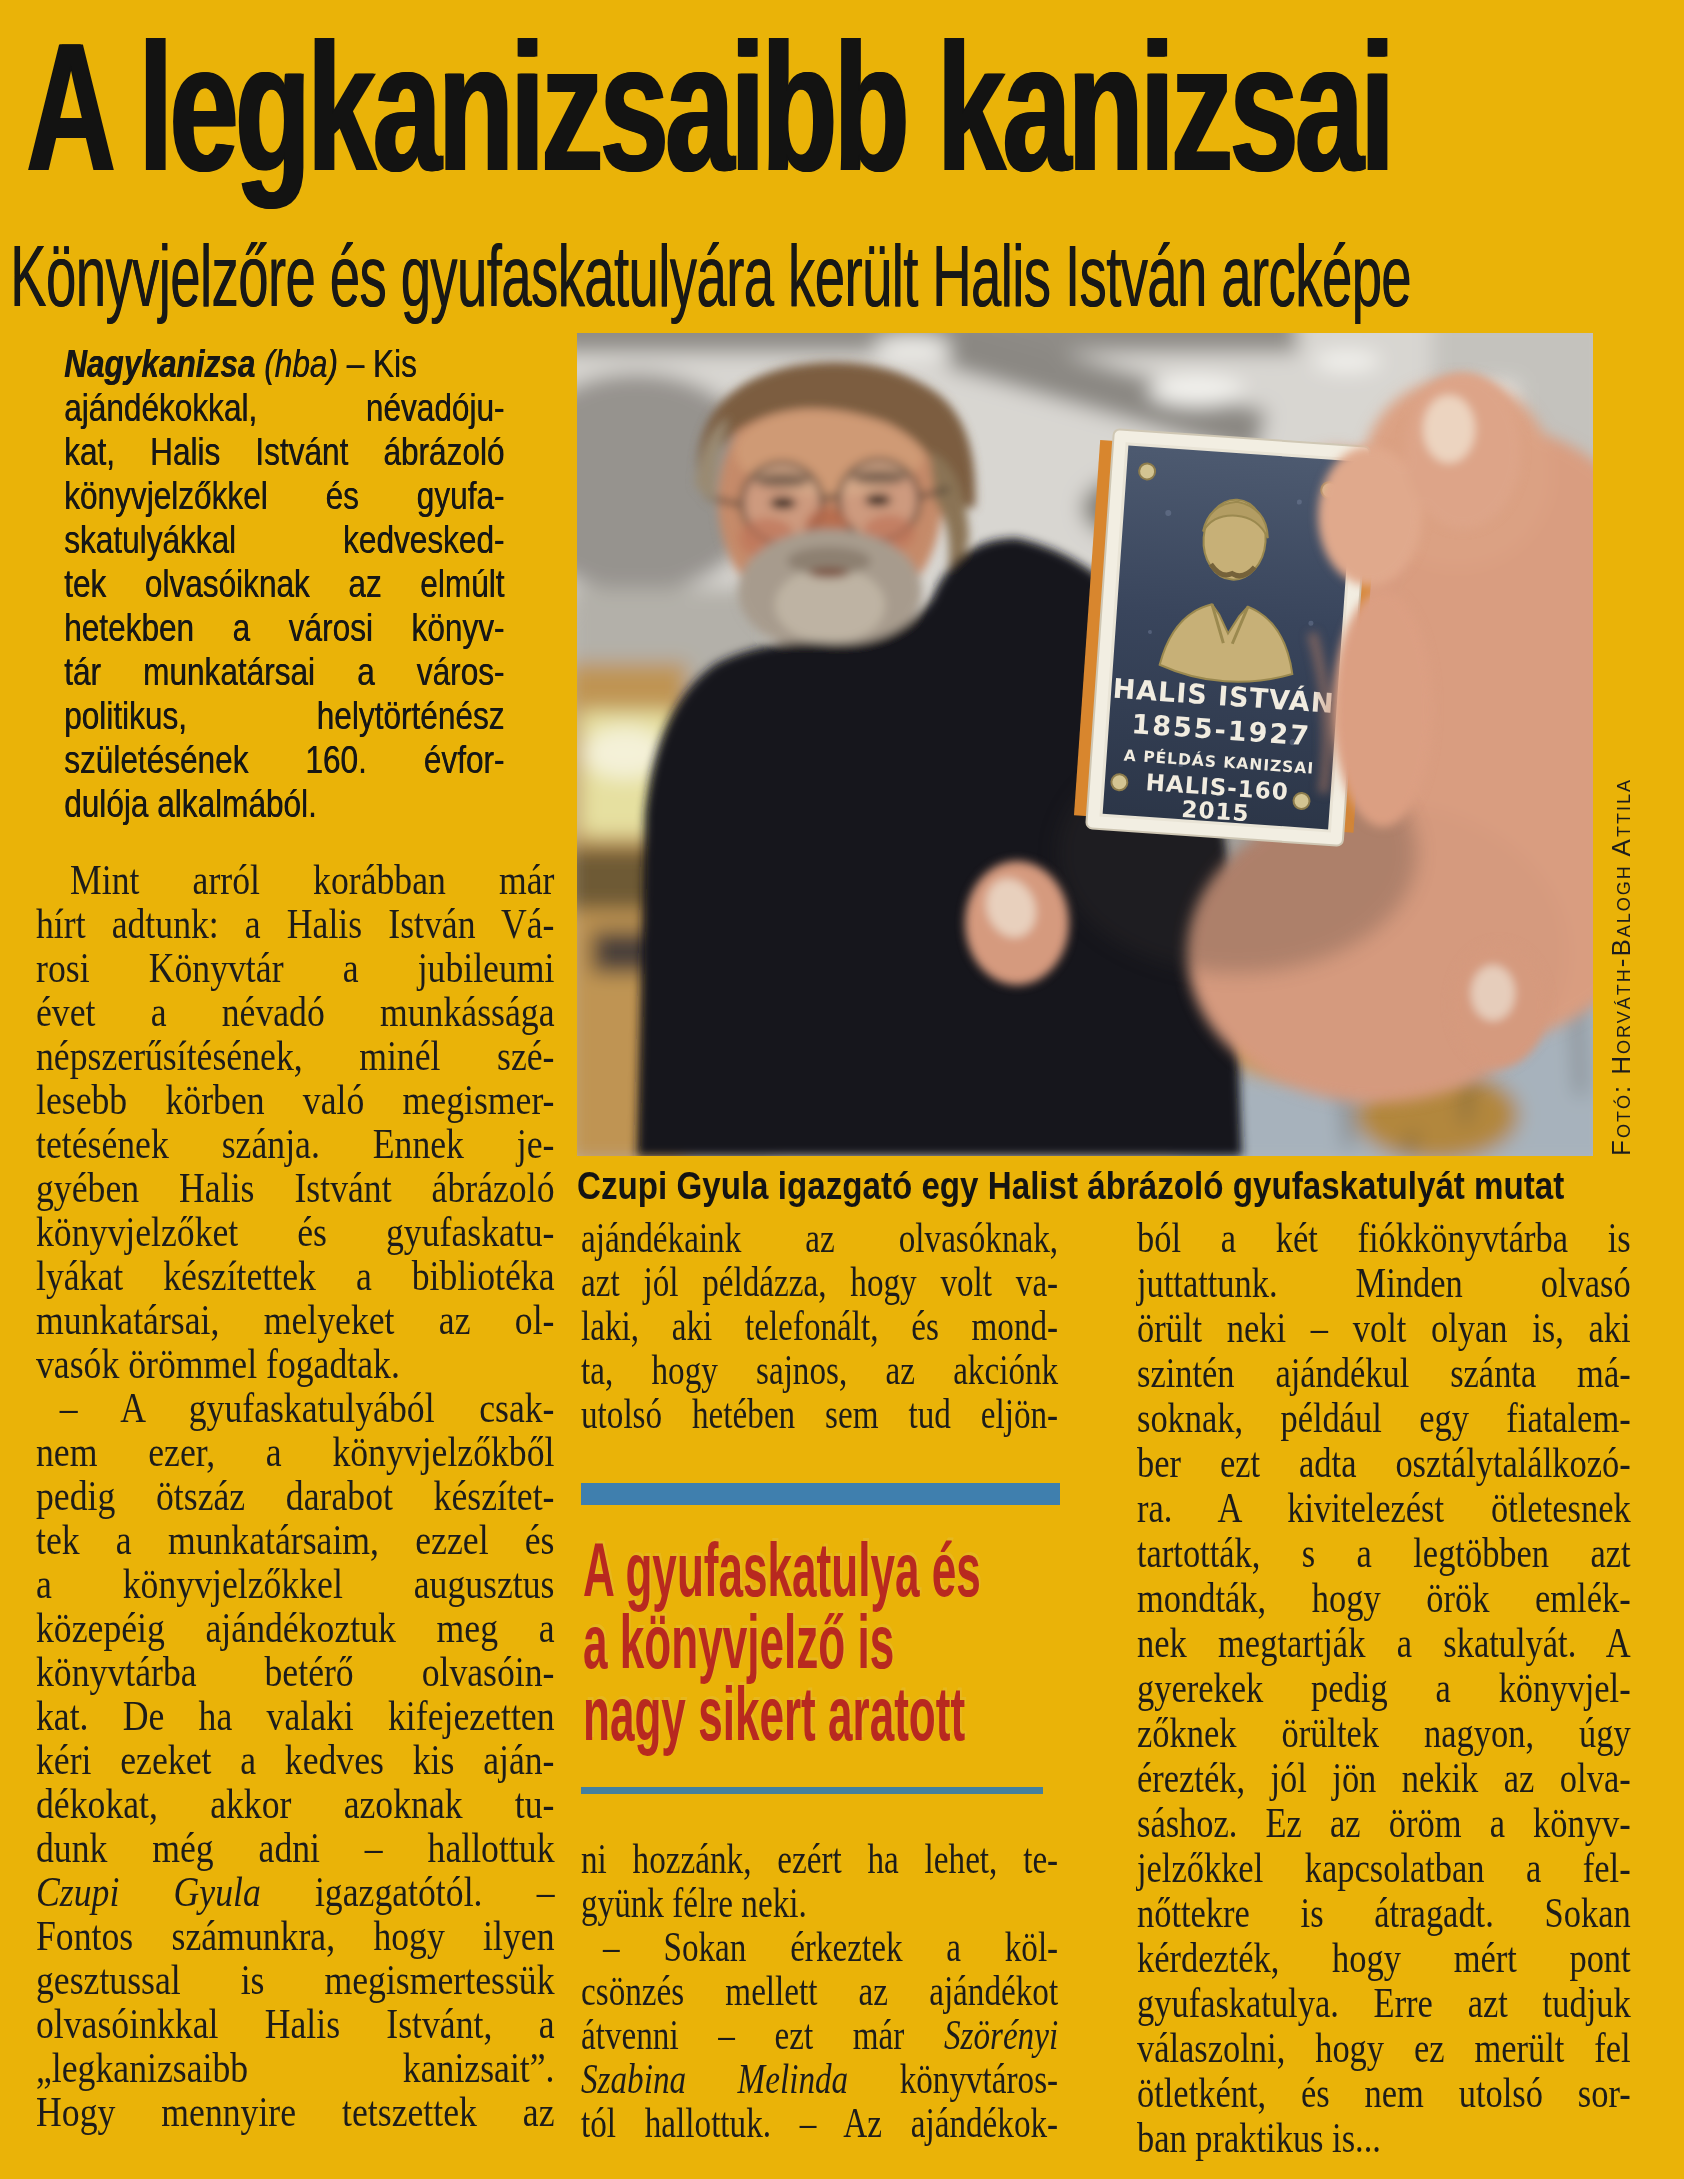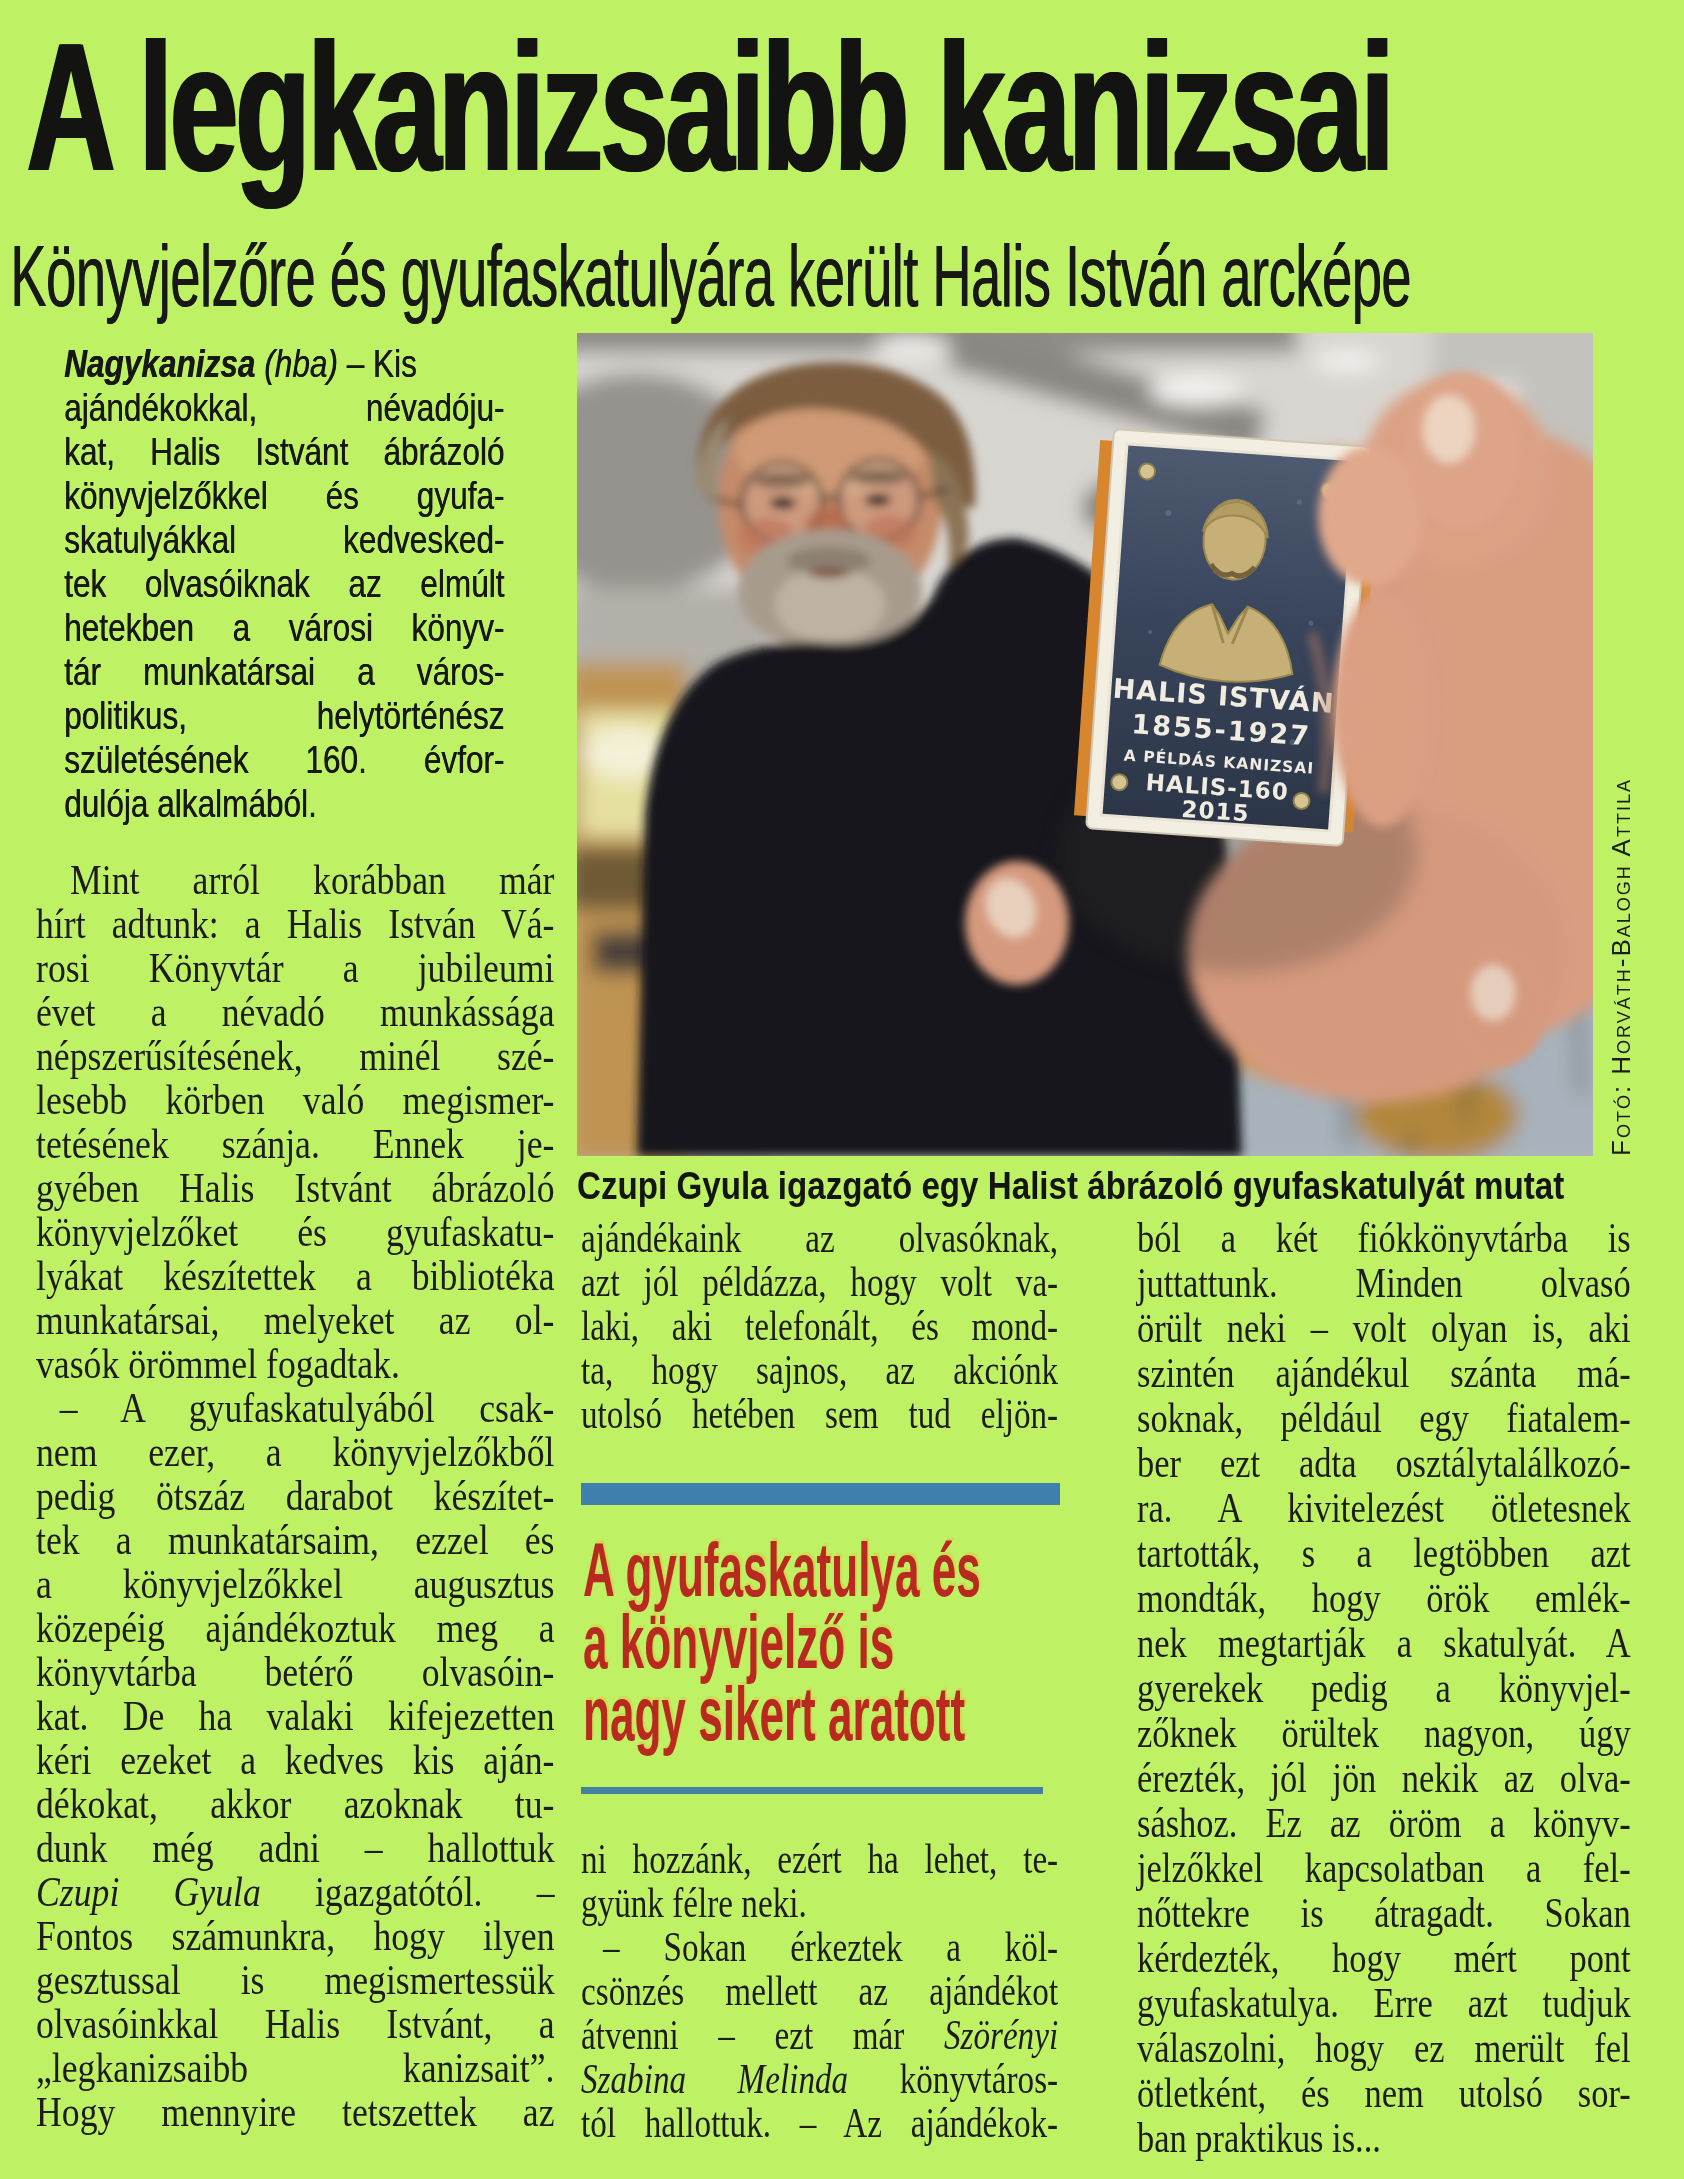--- a/index.html
+++ b/index.html
@@ -1,16 +1,16 @@
 <!DOCTYPE html>
 <html><head>
 <meta charset="utf-8">
 <style>
   html,body{margin:0;padding:0;background:#dcdcda;}
-  .page{position:relative;width:1684px;height:2179px;background:#bef264;overflow:hidden;
+  .page{position:relative;width:1684px;height:2179px;background:#eab308;overflow:hidden;
         font-family:"Liberation Serif",serif;color:#1c1b19;}
   
   .headline{position:absolute;left:26px;top:12px;margin:0;white-space:nowrap;
             font-family:"Liberation Sans",sans-serif;font-weight:700;font-size:182px;line-height:190px;
             letter-spacing:-5px;color:#131312;}
   .headline .sq{display:inline-block;transform:scaleX(.68);transform-origin:0 0;
                 text-shadow:2.5px 0 0 currentColor,-1.5px 0 0 currentColor;}
   .subheadline{position:absolute;left:10px;top:228px;margin:0;white-space:nowrap;
                font-family:"Liberation Sans",sans-serif;font-weight:400;font-size:88px;line-height:96px;
                letter-spacing:-1px;color:#181816;}

